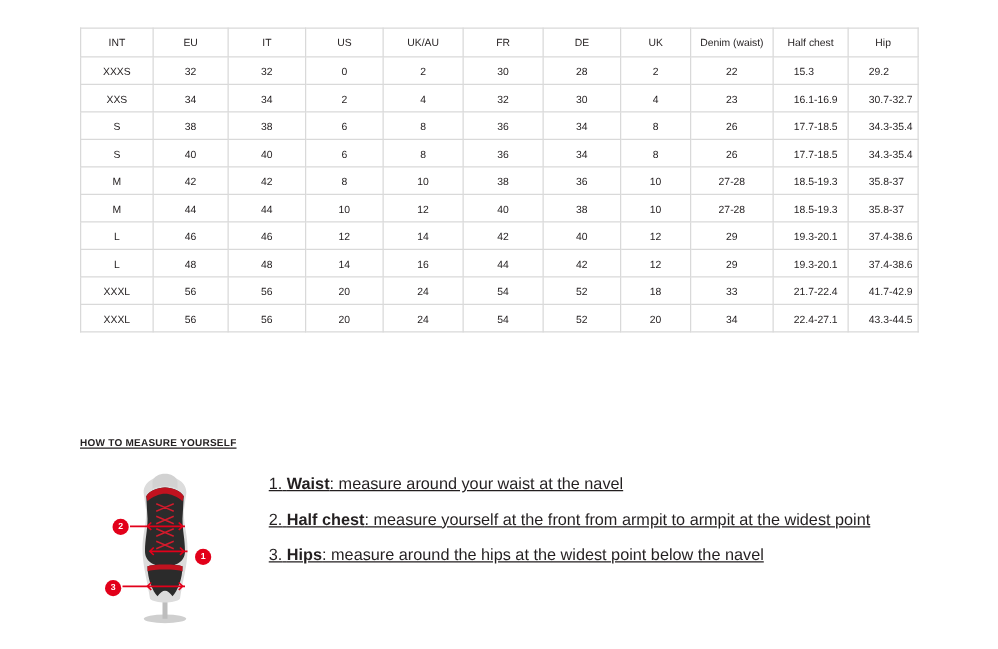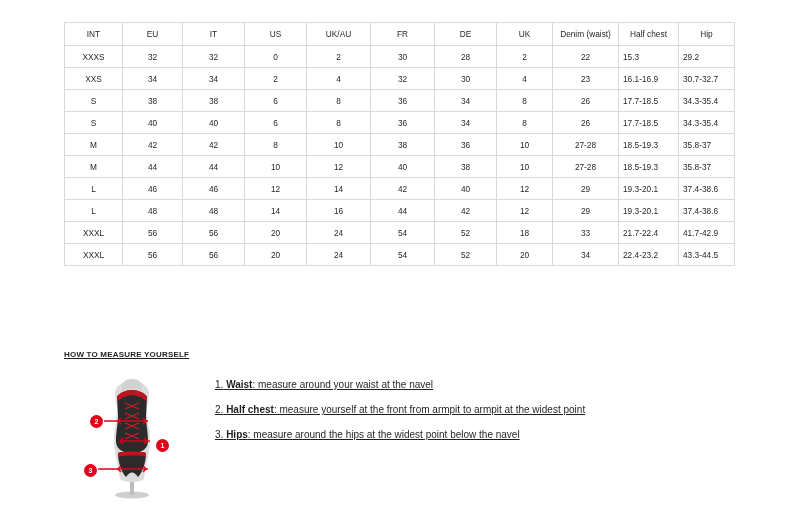--- a/index.html
+++ b/index.html
@@ -58,21 +58,21 @@
   col.c5 { width: 64px; }
   col.c6 { width: 62px; }
   col.c7 { width: 56px; }
   col.c8 { width: 66px; }
   col.c9 { width: 60px; }
   col.c10 { width: 56px; }
 
   
   table.size-table td.left-col {
     text-align: left;
-    padding-left: 4px;
+    padding-left: 16px;
   }
 
   
   .howto {
     position: absolute;
     left: 64px;
     top: 350px;
     width: 670px;
     text-decoration: underline;
   }
@@ -92,21 +92,21 @@
     position: relative;
     width: 135px;
     height: 130px;
     flex: none;
   }
   .measure-list {
     margin-left: 16px;
     padding-top: 10px;
   }
   .measure-item {
-    font-size: 10px;
+    font-size: 13px;
     color: #231f20;
     margin-bottom: 13px;
     line-height: 1.2;
   }
   .measure-item b {
     font-weight: bold;
   }
 
   
   .bullet {
@@ -283,21 +283,21 @@
         <tr>
           <td>XXXL</td>
           <td>56</td>
           <td>56</td>
           <td>20</td>
           <td>24</td>
           <td>54</td>
           <td>52</td>
           <td>20</td>
           <td>34</td>
-          <td class="left-col">22.4-23.2</td>
+          <td class="left-col">22.4-27.1</td>
           <td class="left-col">43.3-44.5</td>
         </tr>
       </tbody>
     </table>
   </div>
 
   <div class="howto">
     <div class="howto-title">HOW TO MEASURE YOURSELF</div>
 
     <div class="howto-body">

